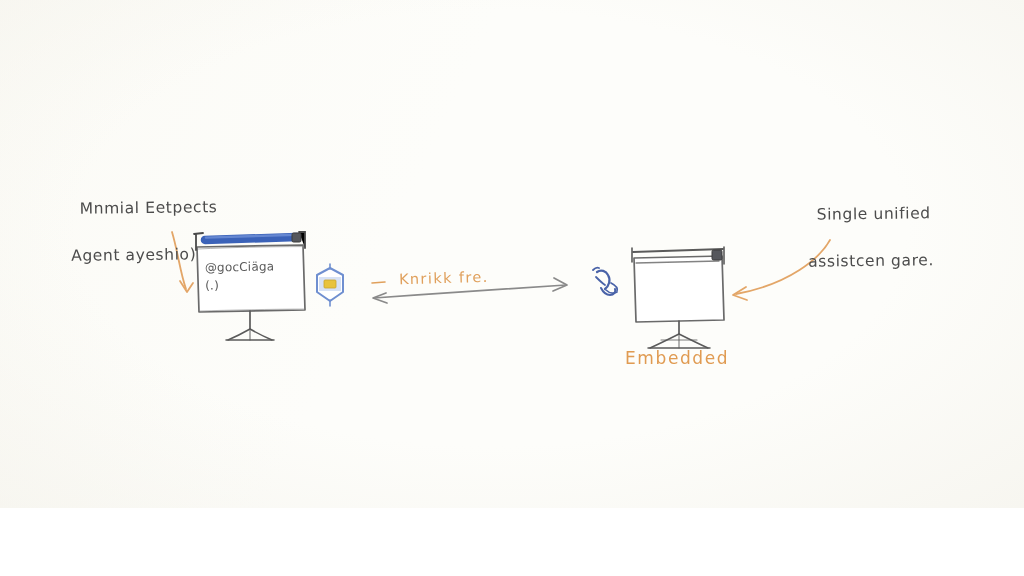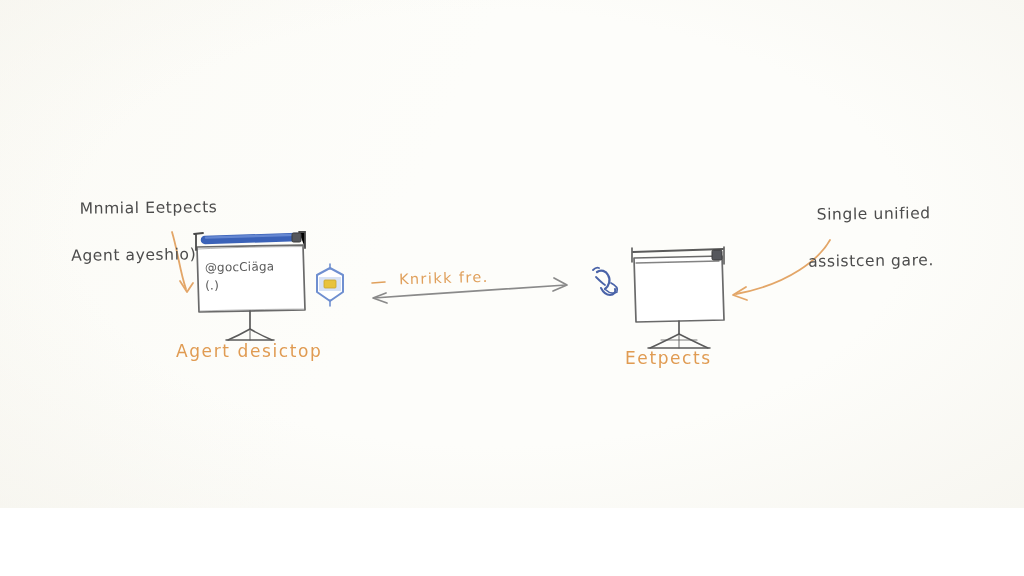--- a/index.html
+++ b/index.html
@@ -170,17 +170,16 @@
   <div class="hand-text note-text" id="note-right">
     <span>Single unified</span>
     <span class="line2">assistcen gare.</span>
   </div>
 
   <div class="hand-text screen-scribble" id="screen-text-left">@gocCiäga
 (.)</div>
 
   <div class="hand-text arrow-caption" id="caption-bridge">Knrikk fre.</div>
 
-  <div class="hand-text label-orange" id="label-agent-desktop">Agert desictop</div>
 
-  <div class="hand-text label-orange" id="label-embedded">Eetpects</div>
+  <div class="hand-text label-orange" id="label-embedded">Embedded</div>
 
 </div>
 
 </body></html>

